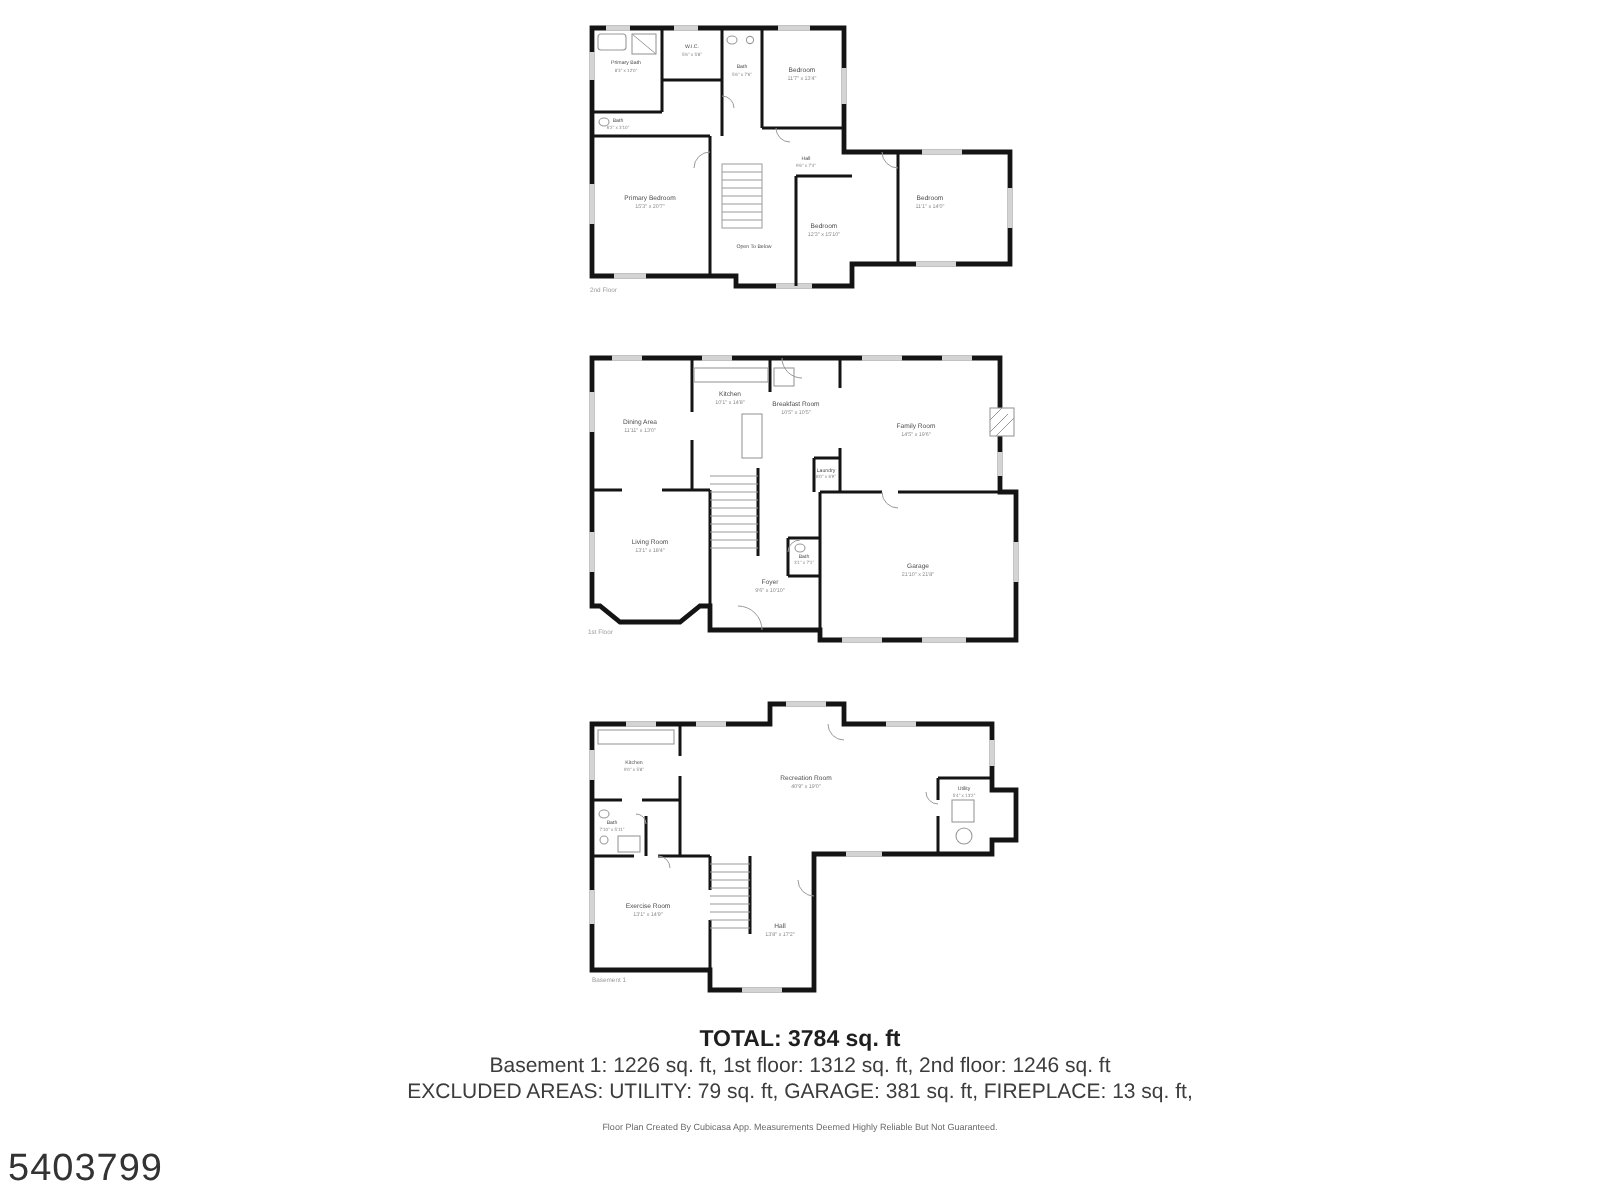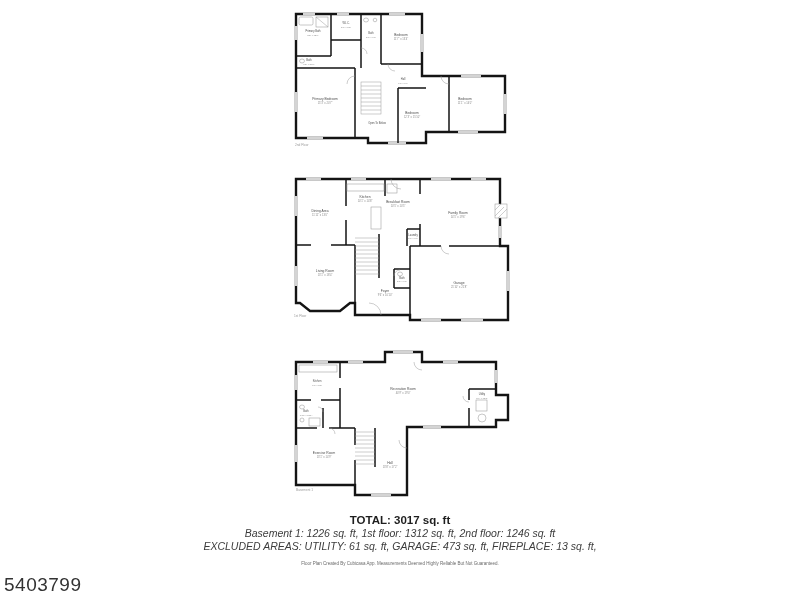--- a/index.html
+++ b/index.html
@@ -20,21 +20,21 @@
   .win    { fill:none; stroke:#d4d4d4; stroke-width:2.7; }
 
   .rname { font-size:3.3px; fill:#4d4d4d; text-anchor:middle; }
   .rdims { font-size:2.7px; fill:#8a8a8a; text-anchor:middle; }
   .sm    { font-size:2.6px; }
   .smd   { font-size:2.3px; }
   .cap   { font-size:3.2px; fill:#9b9b9b; text-anchor:start; }
 
   .summary { position:absolute; left:0; top:514px; width:800px; text-align:center; color:#3c3c3c; }
   .summary .total { font-size:11.5px; font-weight:bold; color:#1e1e1e; line-height:13px; }
-  .summary .line  { font-size:10.5px; line-height:12.5px;font-style:italic; }
+  .summary .line  { font-size:10.5px; line-height:12.5px; }
   .summary .disclaimer { font-size:4.5px; color:#6a6a6a; margin-top:9px; line-height:6px; }
 
   .listing-id { position:absolute; left:4px; top:574px; font-size:19px; color:#333333; letter-spacing:0.5px; }
 </style>
 </head>
 <body>
 
 <svg id="plan-2nd" class="plan" width="218" height="136" viewBox="0 0 218 136">
   <path class="outer" d="M3,2 H129 V64 H212 V120 H133 V131 H75 V126 H3 Z"></path>
   <path class="win" d="M10,2 H22 M44,2 H56 M96,2 H112 M3,14 V28 M3,80 V100 M14,126 H30 M95,131 H113 M168,64 H188 M212,82 V102 M165,120 H185 M129,22 V40"></path>
@@ -142,19 +142,19 @@
   <text class="rname sm" x="13" y="62">Bath</text>
   <text class="rdims smd" x="13" y="65.5">7'10" x 5'11"</text>
   <text class="rname" x="31" y="104">Exercise Room</text>
   <text class="rdims" x="31" y="108">13'1" x 14'9"</text>
   <text class="rname" x="97" y="114">Hall</text>
   <text class="rdims" x="97" y="118">13'8" x 17'2"</text>
   <text class="cap" x="3" y="141">Basement 1</text>
 </svg>
 
 <div class="summary">
-  <div class="total">TOTAL: 3017 sq. ft</div>
+  <div class="total">TOTAL: 3784 sq. ft</div>
   <div class="line">Basement 1: 1226 sq. ft, 1st floor: 1312 sq. ft, 2nd floor: 1246 sq. ft</div>
-  <div class="line">EXCLUDED AREAS: UTILITY: 61 sq. ft, GARAGE: 473 sq. ft, FIREPLACE: 13 sq. ft,</div>
+  <div class="line">EXCLUDED AREAS: UTILITY: 79 sq. ft, GARAGE: 381 sq. ft, FIREPLACE: 13 sq. ft,</div>
   <div class="disclaimer">Floor Plan Created By Cubicasa App. Measurements Deemed Highly Reliable But Not Guaranteed.</div>
 </div>
 
 <div class="listing-id">5403799</div>
 
 </body></html>

